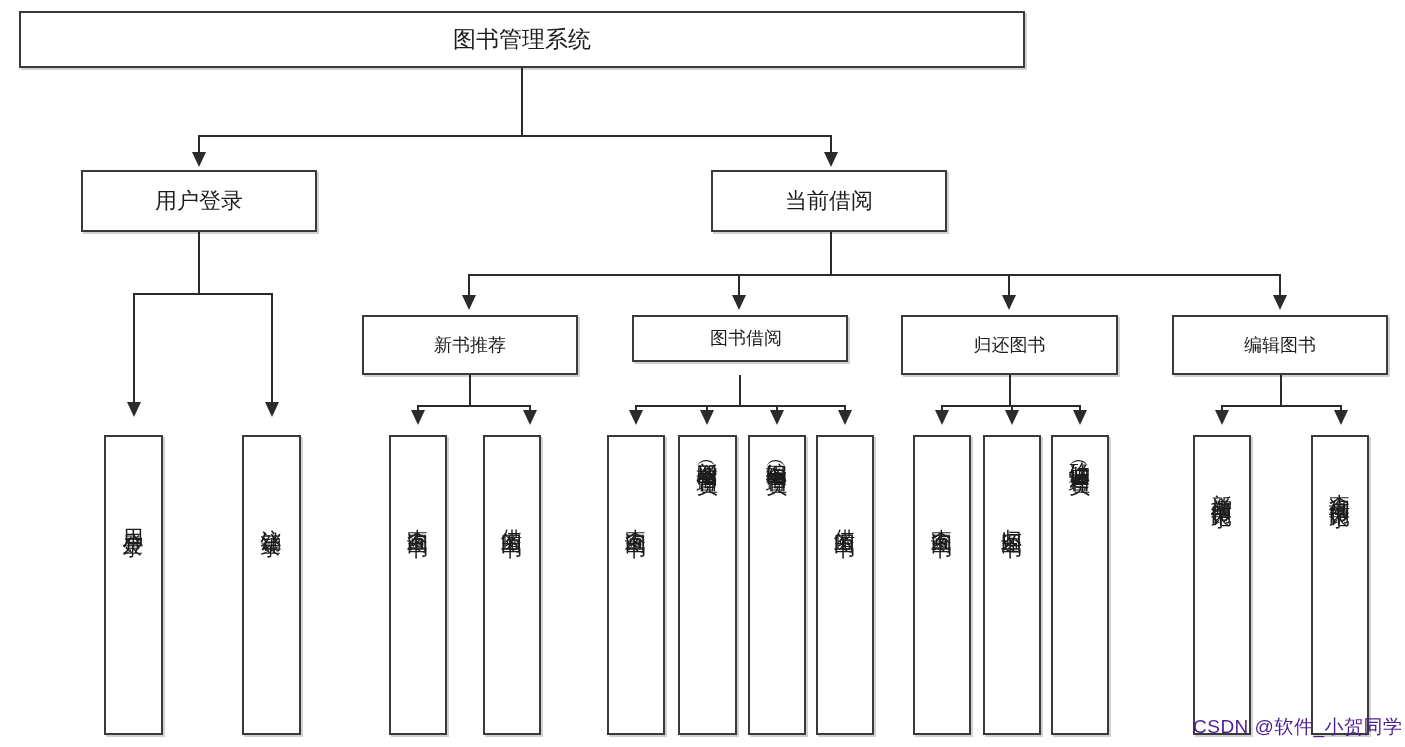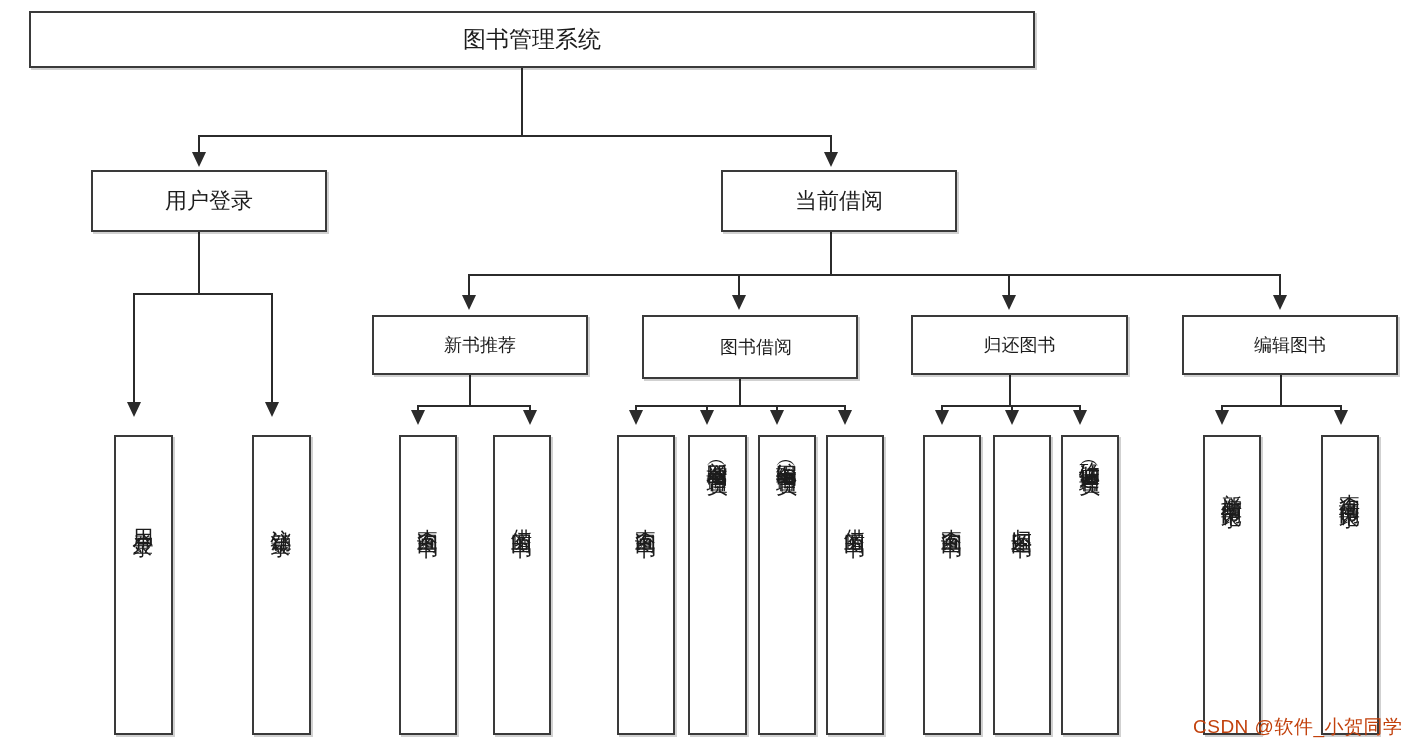--- a/index.html
+++ b/index.html
@@ -20,21 +20,20 @@
     position:absolute;
     box-sizing:border-box;
     background:#ffffff;
     border:2px solid #3a3a3a;
     box-shadow:2px 2px 0 rgba(0,0,0,0.18);
     display:flex;
     align-items:center;
     justify-content:center;
     color:#1c1c1c;
     line-height:1.25;
-    margin-left:10px;
   }
   .node.level0{font-size:23px;}
   .node.level1{font-size:22px;}
   .node.level2{font-size:18px;}
 
   
   .node.leaf{
     font-size:21px;
     align-items:flex-start;
     justify-content:center;
@@ -61,21 +60,21 @@
     position:absolute;
     width:0;height:0;
     border-left:7px solid transparent;
     border-right:7px solid transparent;
     border-top:15px solid #2b2b2b;
   }
   
   #watermark{
     position:absolute;
     font-size:19px;
-    color:#c2410c;
+    color:#4c1d95;
     white-space:nowrap;
     user-select:none;
     letter-spacing:0.5px;
   }
 </style>
 </head>
 <body>
 
 <div id="canvas">
 
@@ -148,21 +147,21 @@
   <div class="node level1" style="left:81px;top:170px;width:236px;height:62px;">
     <span>用户登录</span>
   </div>
   <div class="node level1" style="left:711px;top:170px;width:236px;height:62px;">
     <span>当前借阅</span>
   </div>
 
   <div class="node level2" style="left:362px;top:315px;width:216px;height:60px;">
     <span>新书推荐</span>
   </div>
-  <div class="node level2" style="left:632px;top:315px;width:216px;height:64px;padding-left:12px;">
+  <div class="node level2" style="left:632px;top:315px;width:216px;height:47px;padding-left:12px;">
     <span>图书借阅</span>
   </div>
   <div class="node level2" style="left:901px;top:315px;width:217px;height:60px;">
     <span>归还图书</span>
   </div>
   <div class="node level2" style="left:1172px;top:315px;width:216px;height:60px;">
     <span>编辑图书</span>
   </div>
 
   <div class="node leaf" style="left:104px;top:435px;width:59px;height:300px;padding-top:75px;">

